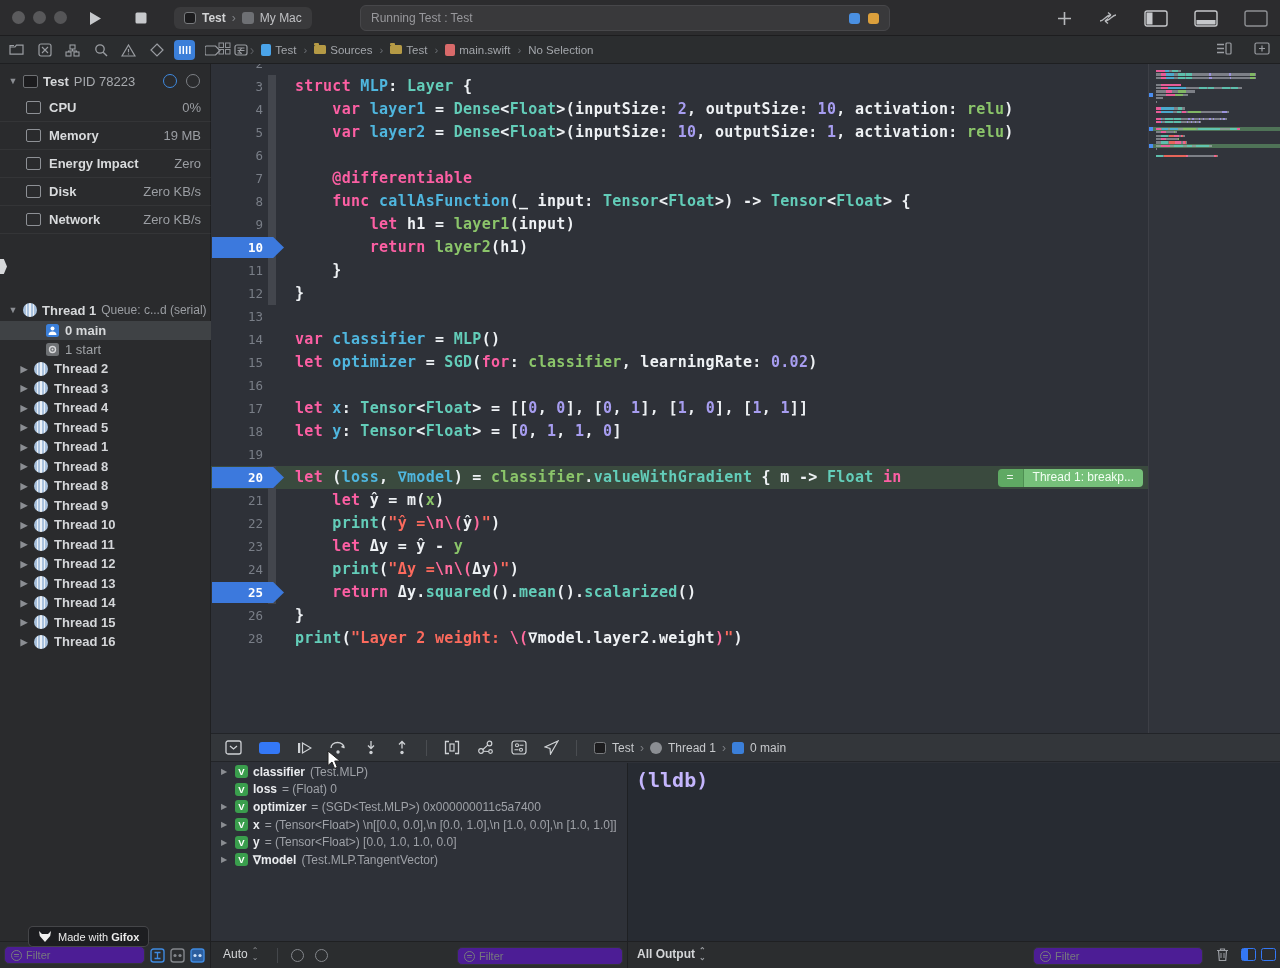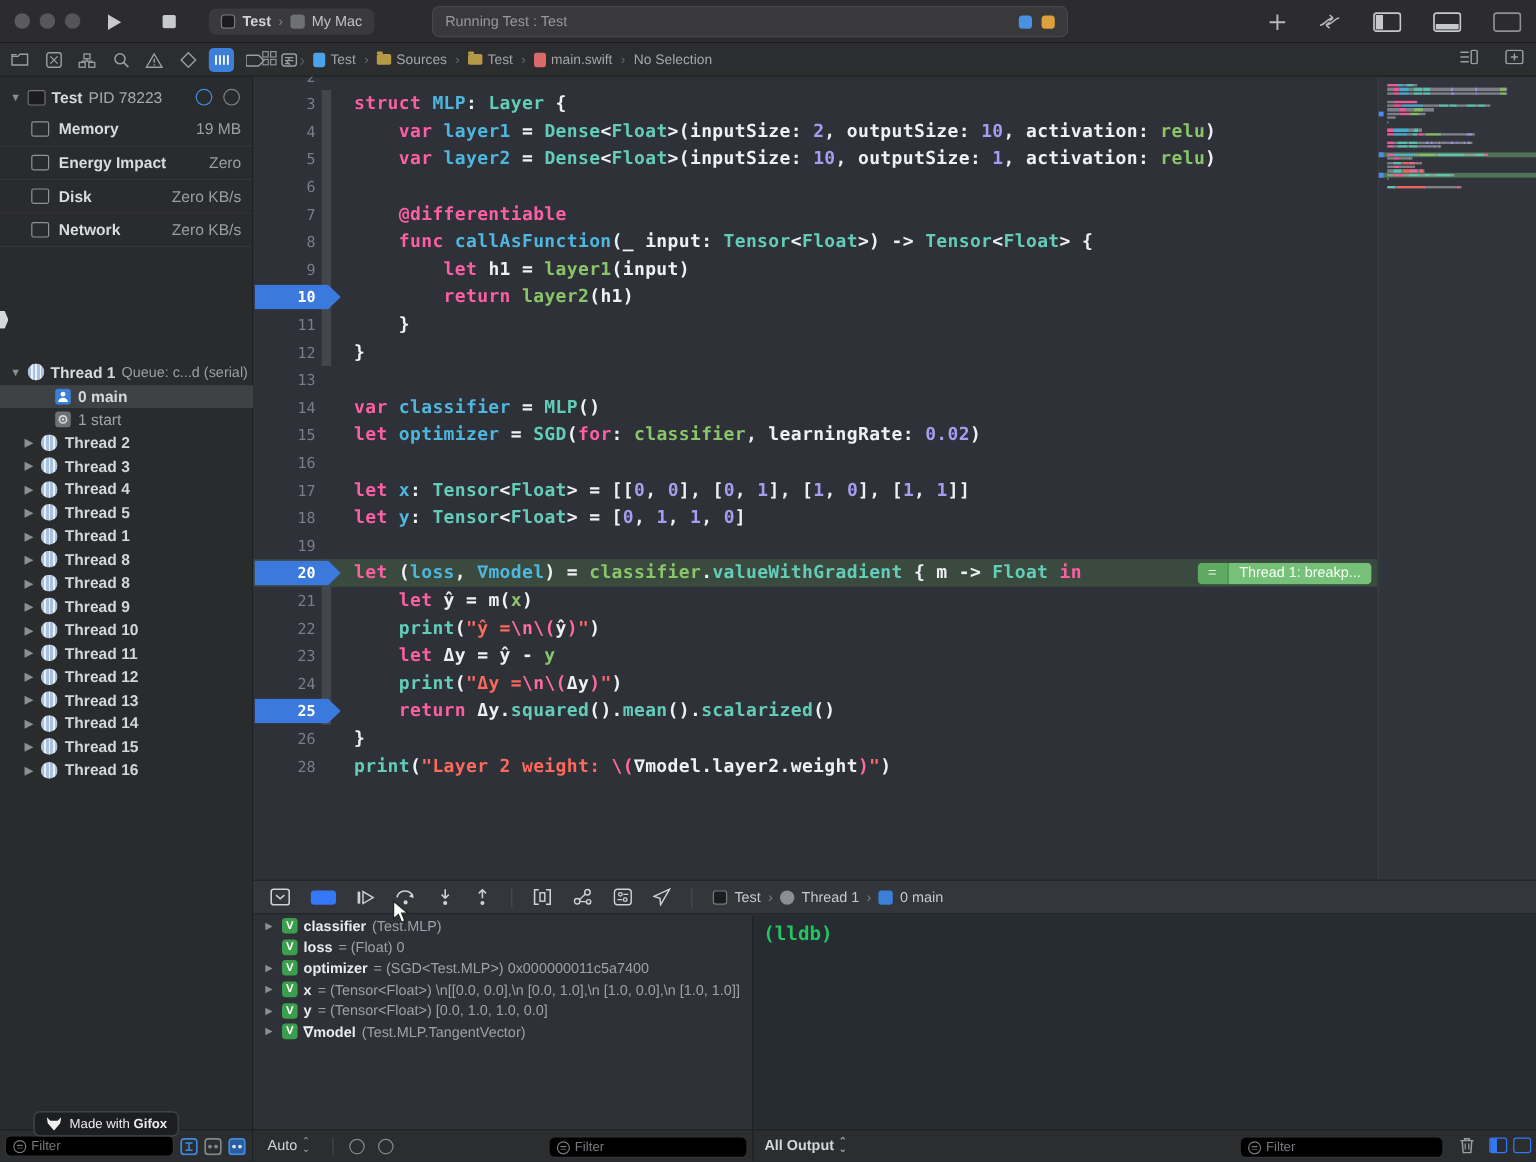--- a/index.html
+++ b/index.html
@@ -60,21 +60,21 @@
   .frame-row { position:absolute; left:0; width:211px; height:19px; display:flex; align-items:center; gap:6px; padding-left:46px; }
   .frame-row.selected { background:#3f4245; }
   .frame-ic { width:13px; height:13px; border-radius:2.5px; flex:none; }
   .edge-tab { position:absolute; left:0; top:259px; width:7px; height:15px; background:#d6d8da; clip-path:polygon(0 0, 55% 0, 100% 50%, 55% 100%, 0 100%); }
   .threads { position:absolute; left:0; top:295px; width:211px; }
   .thread-row { height:19.5px; display:flex; align-items:center; gap:6px; padding-left:20px; font-weight:bold; color:#d4d6d9; }
   .thread-row .caret { width:8px; }
 
   
   .side-filterbar { position:absolute; left:0; top:941px; width:211px; height:27px; background:#2b2d2f; border-top:1px solid #1f2022; border-right:1px solid #1f2022; display:flex; align-items:center; padding:0 4px; gap:4px; }
-  .filter-field { height:18px; background:#000000; border:1px solid #333538; border-radius:5px; display:flex; align-items:center; gap:4px; padding:0 6px; flex:1; }
+  .filter-field { height:18px; background:#4c1d95; border:1px solid #333538; border-radius:5px; display:flex; align-items:center; gap:4px; padding:0 6px; flex:1; }
   .filter-field input { background:transparent; border:none; outline:none; color:#a5a8ad; font-size:11px; width:100%; font-family:"Liberation Sans",sans-serif; }
   .filter-field input::placeholder { color:#77797e; }
   .f-ic { width:11px; height:11px; border-radius:50%; border:1.2px solid #77797e; position:relative; flex:none; }
   .f-ic:before { content:""; position:absolute; left:2px; top:3px; width:5px; height:1.2px; background:#77797e; box-shadow:0 2.2px 0 -0.2px #77797e; }
   .side-bot-ics { display:flex; gap:3px; }
 
   
   .editor { position:absolute; left:211px; top:64px; width:1069px; height:669px; background:#2e3138; overflow:hidden; }
   .code { position:absolute; left:0; top:0; right:132px; bottom:0; overflow:hidden; }
   .ribbon { position:absolute; left:57px; width:8px; background:#43464d; z-index:1; }
@@ -105,21 +105,21 @@
   .jump-ic { width:12px; height:12px; border-radius:2.5px; }
 
   
   .vars { position:absolute; left:211px; top:763px; width:416px; height:178px; background:#2e3138; overflow:hidden; }
   .var-row { height:17.6px; display:flex; align-items:center; gap:5px; padding-left:10px; font-size:12px; white-space:nowrap; }
   .var-caret { width:9px; color:#8b8e93; font-size:8px; }
   .v-badge { width:13px; height:13px; border-radius:3px; background:#3a9e4d; color:#fff; font-size:9.5px; font-weight:bold; display:flex; align-items:center; justify-content:center; flex:none; }
   .var-name { font-weight:bold; color:#e9ebee; }
   .var-rest { color:#9ea1a7; }
   .console { position:absolute; left:627px; top:763px; width:653px; height:178px; background:#272b32; border-left:1px solid #1e2023; }
-  .lldb { position:absolute; left:8px; top:5px; font-family:"DejaVu Sans Mono","Liberation Mono",monospace; font-size:16px; font-weight:bold; color:#22c55e; }
+  .lldb { position:absolute; left:8px; top:5px; font-family:"DejaVu Sans Mono","Liberation Mono",monospace; font-size:20px; font-weight:bold; color:#c4b5fd; }
 
   
   .bottombar { position:absolute; left:211px; top:941px; width:1069px; height:27px; background:#2b2d2f; border-top:1px solid #1f2022; }
   .bb-vdiv { position:absolute; left:416px; top:0; width:1px; height:27px; background:#1f2022; }
   .auto-menu { position:absolute; left:12px; top:5px; display:flex; align-items:center; gap:4px; font-size:12px; color:#d4d6d8; }
   .updown { color:#9a9da1; font-size:8px; line-height:7px; display:inline-flex; flex-direction:column; }
   .bb-circ { width:13px; height:13px; border-radius:50%; border:1.3px solid #84878c; }
   .bb-sep { position:absolute; left:66px; top:6px; width:1px; height:15px; background:#44474b; }
   .vars-filter { position:absolute; left:246px; top:5px; width:166px; }
   .allout { position:absolute; left:426px; top:5px; display:flex; align-items:center; gap:4px; font-size:12px; color:#d4d6d8; font-weight:bold; }
@@ -303,20 +303,25 @@
       <span class="caret">▼</span>
       <span class="proc-ic"></span>
       <span class="proc-name">Test</span>
       <span class="proc-pid">PID 78223</span>
       <span class="proc-btns">
         <span class="circ-btn blue"></span>
         <span class="circ-btn"></span>
       </span>
     </div>
     <div class="gauges">
+        <div class="gauge">
+          <span class="g-ic"></span>
+          <span class="g-label">CPU</span>
+          <span class="g-value">0%</span>
+        </div>
         <div class="gauge">
           <span class="g-ic"></span>
           <span class="g-label">Memory</span>
           <span class="g-value">19 MB</span>
         </div>
         <div class="gauge">
           <span class="g-ic"></span>
           <span class="g-label">Energy Impact</span>
           <span class="g-value">Zero</span>
         </div>

